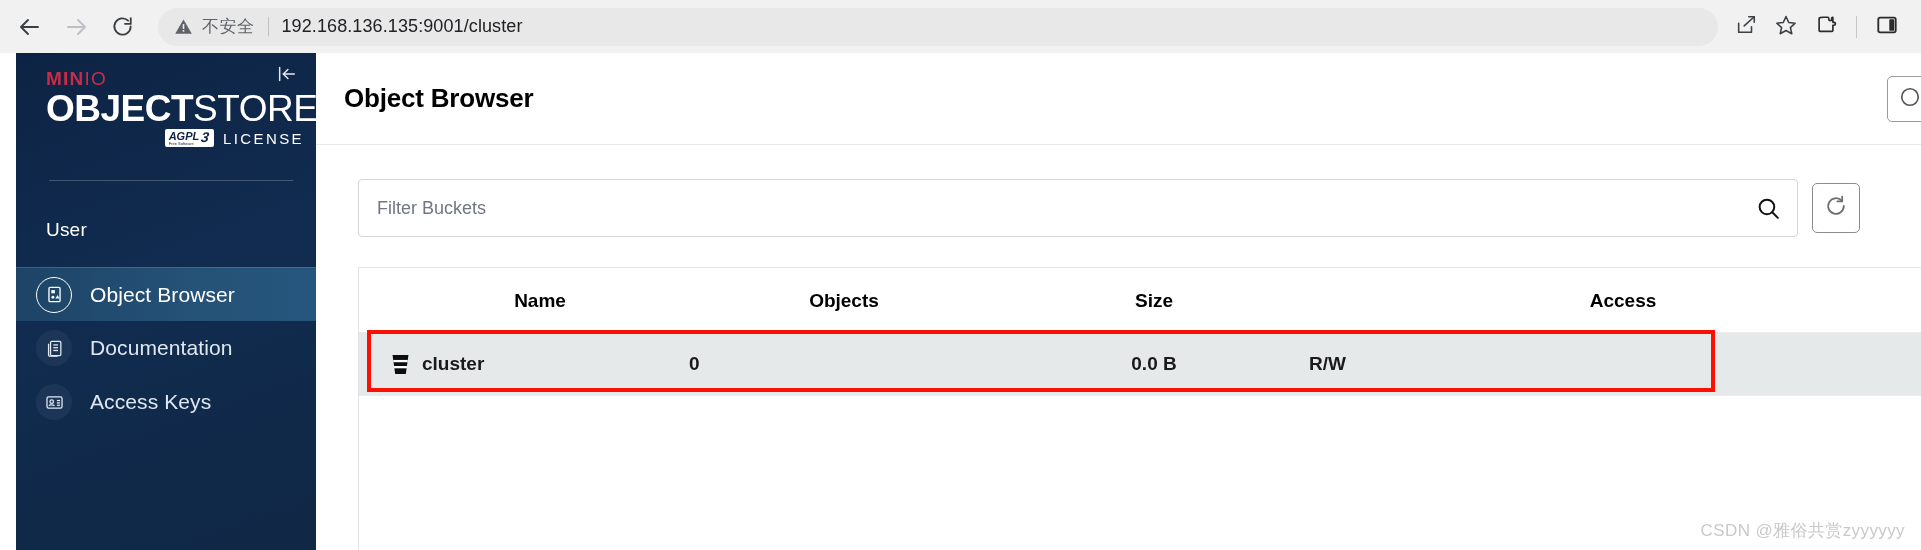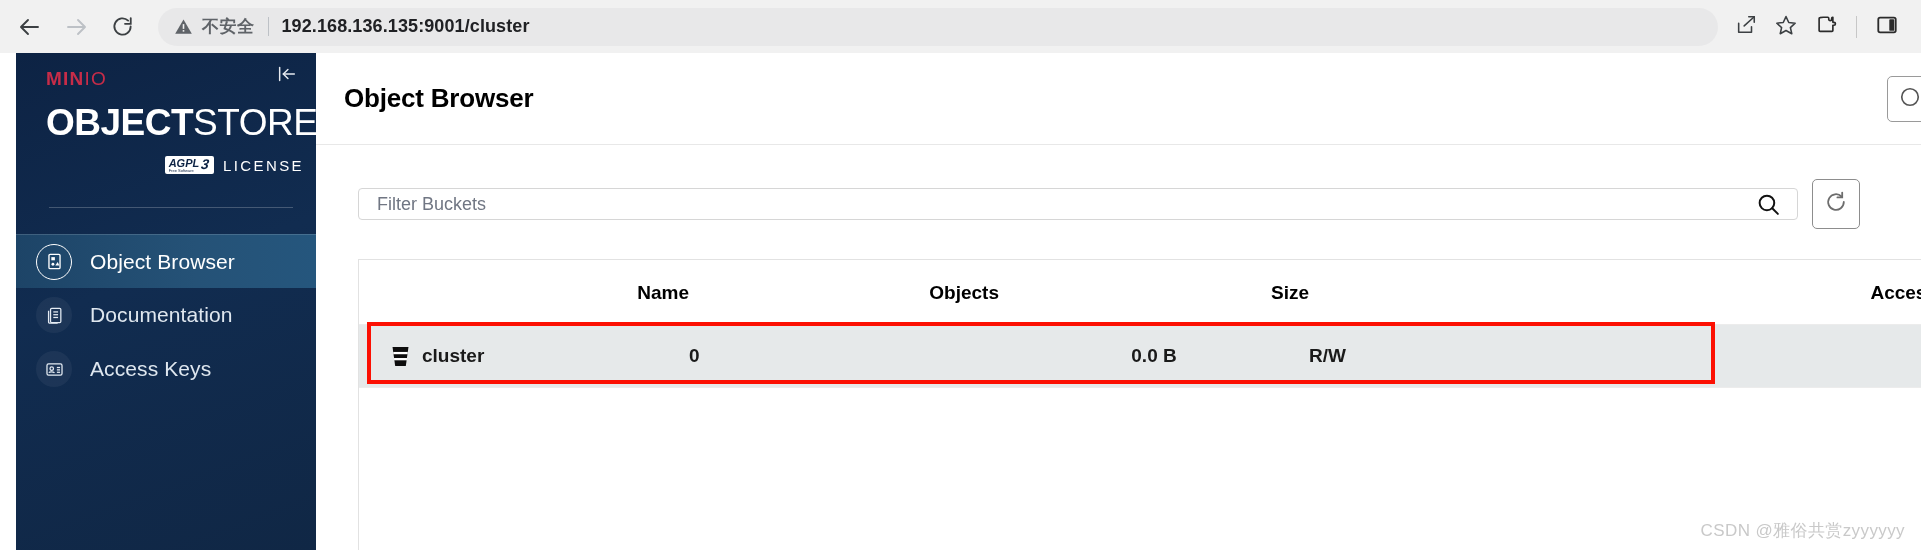--- a/index.html
+++ b/index.html
@@ -28,21 +28,20 @@
   .omnibox {
     margin-left: 14px;
     flex: 1;
     height: 38px;
     background: #e8e8e9;
     border-radius: 19px;
     display: flex; align-items: center;
     padding: 0 16px;
     margin-right: 8px;
     max-width: 1650px;
-    font-weight: bold;
   }
   .warn-icon { margin-right: 9px; display: flex; align-items: center; }
   .warn-text {
     font-size: 17px; color: #5f6368;
     letter-spacing: .5px;
     white-space: nowrap;
   }
   .omni-sep {
     width: 1px; height: 19px; background: #bdc1c6;
     margin: 0 13px;
@@ -75,28 +74,28 @@
     overflow: hidden;
   }
   .logo-wrap { padding: 16px 0 0 30px; position: relative; }
   .logo-minio {
     font-size: 19px; font-weight: bold; letter-spacing: 1.2px;
     line-height: 1;
   }
   .logo-minio .m1 { color: #c72c48; }
   .logo-minio .m2 { color: #c72c48; font-weight: 400; }
   .logo-obj {
-    font-size: 37px; line-height: 1.05; margin-top: 16px;
+    font-size: 37px; line-height: 1.05; margin-top: 2px;
     letter-spacing: -0.5px; white-space: nowrap;
   }
   .logo-obj b { color: #ffffff; font-weight: bold; }
   .logo-obj span { color: #ffffff; font-weight: 300; }
   .logo-lic {
     display: flex; align-items: center; justify-content: flex-end;
-    margin-top: 13px; gap: 9px; padding-right: 12px;
+    margin-top: 0; gap: 9px; padding-right: 12px;
   }
   .agpl-badge {
     background: #ffffff; color: #0d2344;
     font-size: 11px; font-weight: bold; font-style: italic;
     padding: 1px 5px 1px 4px;
     border-radius: 2px;
     display: flex; align-items: center; gap: 2px;
     line-height: 1.1;
   }
   .agpl-badge .agpl-sub { font-size: 4px; display: block; font-style: normal; font-weight: normal; }
@@ -175,21 +174,21 @@
     display: flex; align-items: center; justify-content: center;
     cursor: pointer;
     margin-right: -30px;
   }
 
   .main-body { flex: 1; padding: 34px 0 0 42px; min-height: 0; }
 
   .filter-row { display: flex; align-items: center; gap: 14px; padding-right: 0; }
   .filter-input-wrap {
     flex: 1;
-    height: 32px;
+    height: 58px;
     border: 1px solid #d6d6d6;
     border-radius: 4px;
     background: #fff;
     display: flex; align-items: center;
     padding: 0 16px 0 18px;
     max-width: 1440px;
   }
   .filter-input {
     flex: 1; border: none; outline: none;
     font-size: 18px; color: #3a4254;
@@ -217,21 +216,21 @@
     background: #fff;
     height: 100%;
     position: relative;
   }
   table.bucket-table {
     width: 100%;
     border-collapse: collapse;
     table-layout: fixed;
   }
   .bucket-table th {
-    text-align: right;
+    text-align: center;
     font-size: 19px; font-weight: bold; color: #000;
     padding: 22px 0 20px 0;
     border-bottom: 1px solid #ececec;
   }
   .bucket-table td {
     font-size: 19px; color: #1a1a1a;
     padding: 20px 0;
     border-bottom: 1px solid #ececec;
     vertical-align: middle;
   }
@@ -361,20 +360,21 @@
           <svg width="22" height="22" viewBox="0 0 24 24" fill="none" stroke="#e6eaf0" stroke-width="1.6" stroke-linecap="round" stroke-linejoin="round">
               <line x1="4" y1="5" x2="4" y2="19"></line>
               <line x1="20" y1="12" x2="8" y2="12"></line>
               <polyline points="13,7 8,12 13,17"></polyline>
             </svg>
         </span>
       </div>
     </div>
 
     <div class="side-divider"></div>
+    <div class="side-section-label">User</div>
 
     <div class="nav-list">
       <div class="nav-item active">
         <span class="nav-icon-circle">
           <svg class="bucket" width="19" height="19" viewBox="0 0 24 24" fill="none" stroke="#fff" stroke-width="1.7">
               <rect x="5" y="3" width="14" height="18" rx="1.5"></rect>
               <circle cx="10" cy="15.5" r="1.8" fill="#fff" stroke="none"></circle>
               <path d="M13 17 L16 12.5 L18.2 17 Z" fill="#fff" stroke="none"></path>
               <rect x="8" y="6.5" width="4.5" height="4" fill="#fff" stroke="none"></rect>
             </svg>

